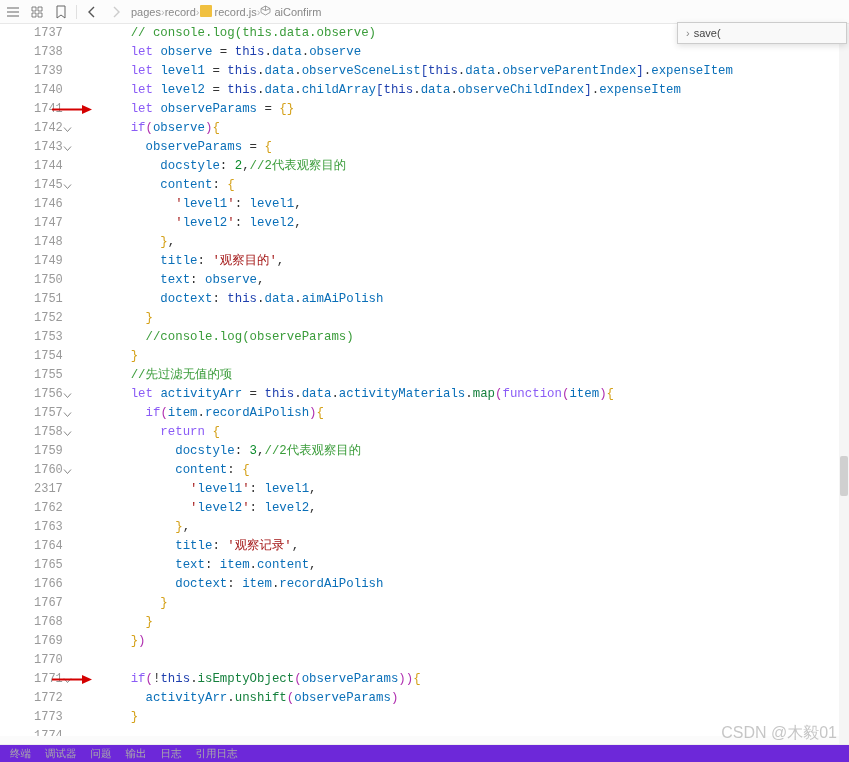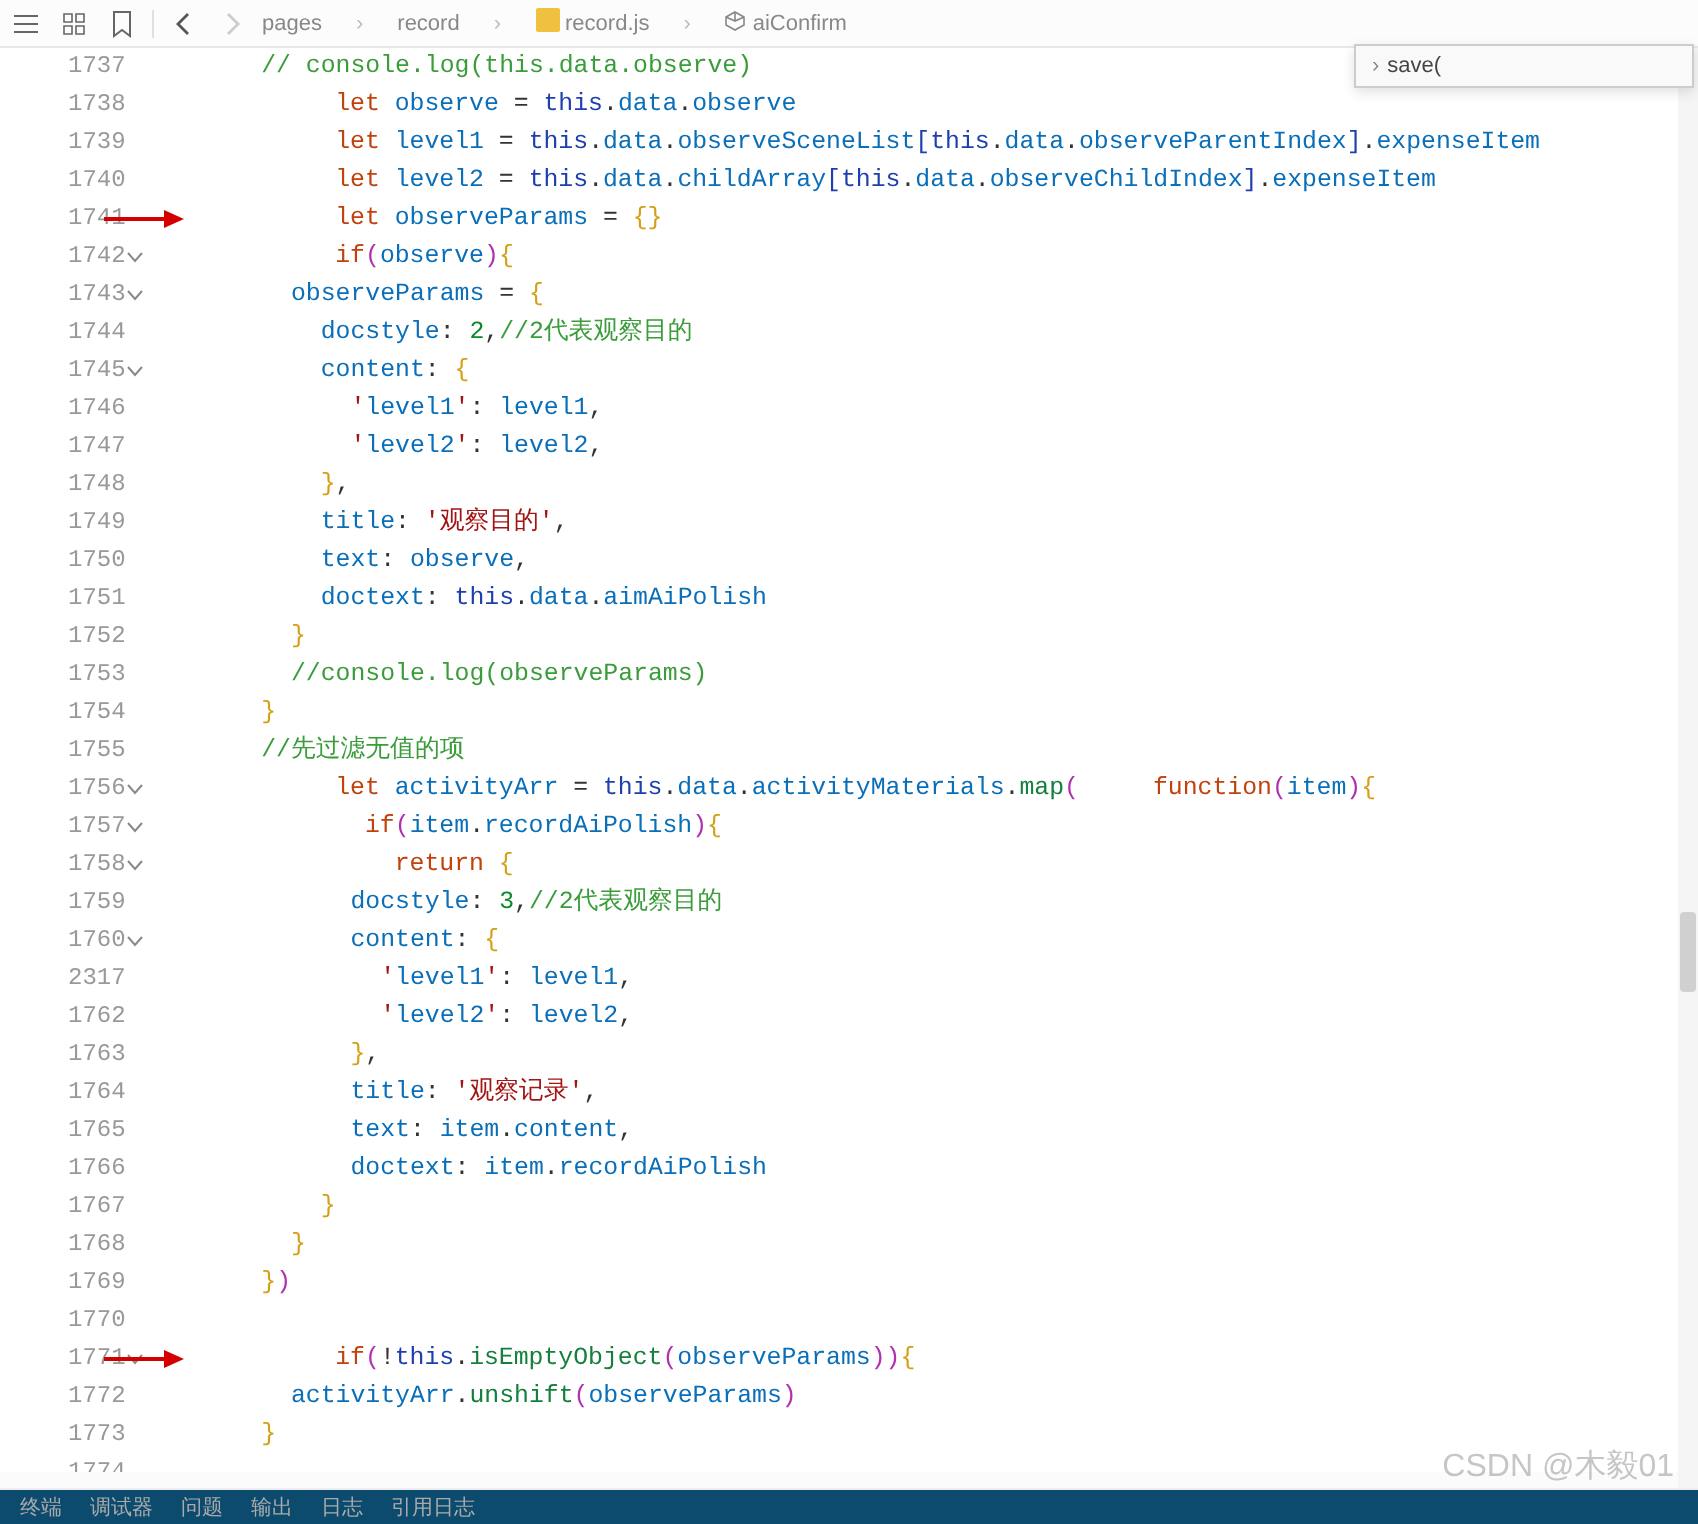--- a/index.html
+++ b/index.html
@@ -17,21 +17,21 @@
   display: flex;
   align-items: center;
   border-bottom: 1px solid #e8e8e8;
   background: #fcfcfc;
   padding: 0 4px;
   gap: 6px;
 }
 .topbar .icon-btn { width: 18px; height: 18px; display: flex; align-items: center; justify-content: center; color: #555; cursor: pointer; }
 .topbar .icon-btn.disabled { color: #ccc; }
 .topbar .sep { width: 1px; height: 14px; background: #e0e0e0; }
-.breadcrumb { display: flex; align-items: center; gap: 17px; color: #888; font-size: 11px; font-family: -apple-system, 'Segoe UI', sans-serif; }
+.breadcrumb { display: flex; align-items: center; gap: 0; color: #888; font-size: 11px; font-family: -apple-system, 'Segoe UI', sans-serif; }
 .breadcrumb .crumb { display: flex; align-items: center; gap: 3px; }
 .breadcrumb .sep-icon { color: #bbb; }
 .file-icon-js { color: #d4a017; }
 .cube-icon { color: #888; }
 .editor { display: flex; height: calc(100% - 24px); position: relative; }
 .gutter {
   width: 78px;
   background: #fff;
   text-align: right;
   color: #999;
@@ -47,21 +47,21 @@
   flex: 1;
   font-size: 12.4px;
   line-height: 19px;
   white-space: pre;
   color: #333;
   padding-left: 8px;
   position: relative;
 }
 .code .line { height: 19px; }
 .c-comment { color: #3a9c3a; }
-.c-kw { color: #c2410c; margin-left: 37px; }
+.c-kw { color: #8b5cf6; }
 .c-this { color: #1e3fae; }
 .c-prop { color: #0a6fb8; }
 .c-var { color: #0a6fb8; }
 .c-func { color: #15803d; margin-top: 16px; }
 .c-str { color: #a31515; }
 .c-num { color: #0a8a2a; }
 .c-brace-y { color: #d4a017; }
 .c-brace-p { color: #b030b0; }
 .c-brace-b { color: #1e3fae; }
 .arrow {
@@ -93,21 +93,21 @@
   color: rgba(120,120,120,0.42);
   font-size: 16px;
   font-family: 'Microsoft YaHei', sans-serif;
   z-index: 20;
 }
 .bottombar {
   position: absolute;
   bottom: 0; left: 0; right: 0;
   height: 18px;
   border-top: 1px solid #eee;
-  background: #0c4a6e;
+  background: #6d28d9;
   display: flex;
   gap: 14px;
   padding: 0 10px;
   align-items: center;
   color: #aaa;
   font-size: 10.5px;
   font-family: 'Microsoft YaHei', sans-serif;
 }
 .scrollbar-v { position: absolute; right: 0; top: 24px; bottom: 18px; width: 10px; background: #f5f5f5; }
 .scrollbar-v .thumb { position: absolute; left: 1px; right: 1px; top: 60%; height: 40px; background: #d0d0d0; border-radius: 2px; }

